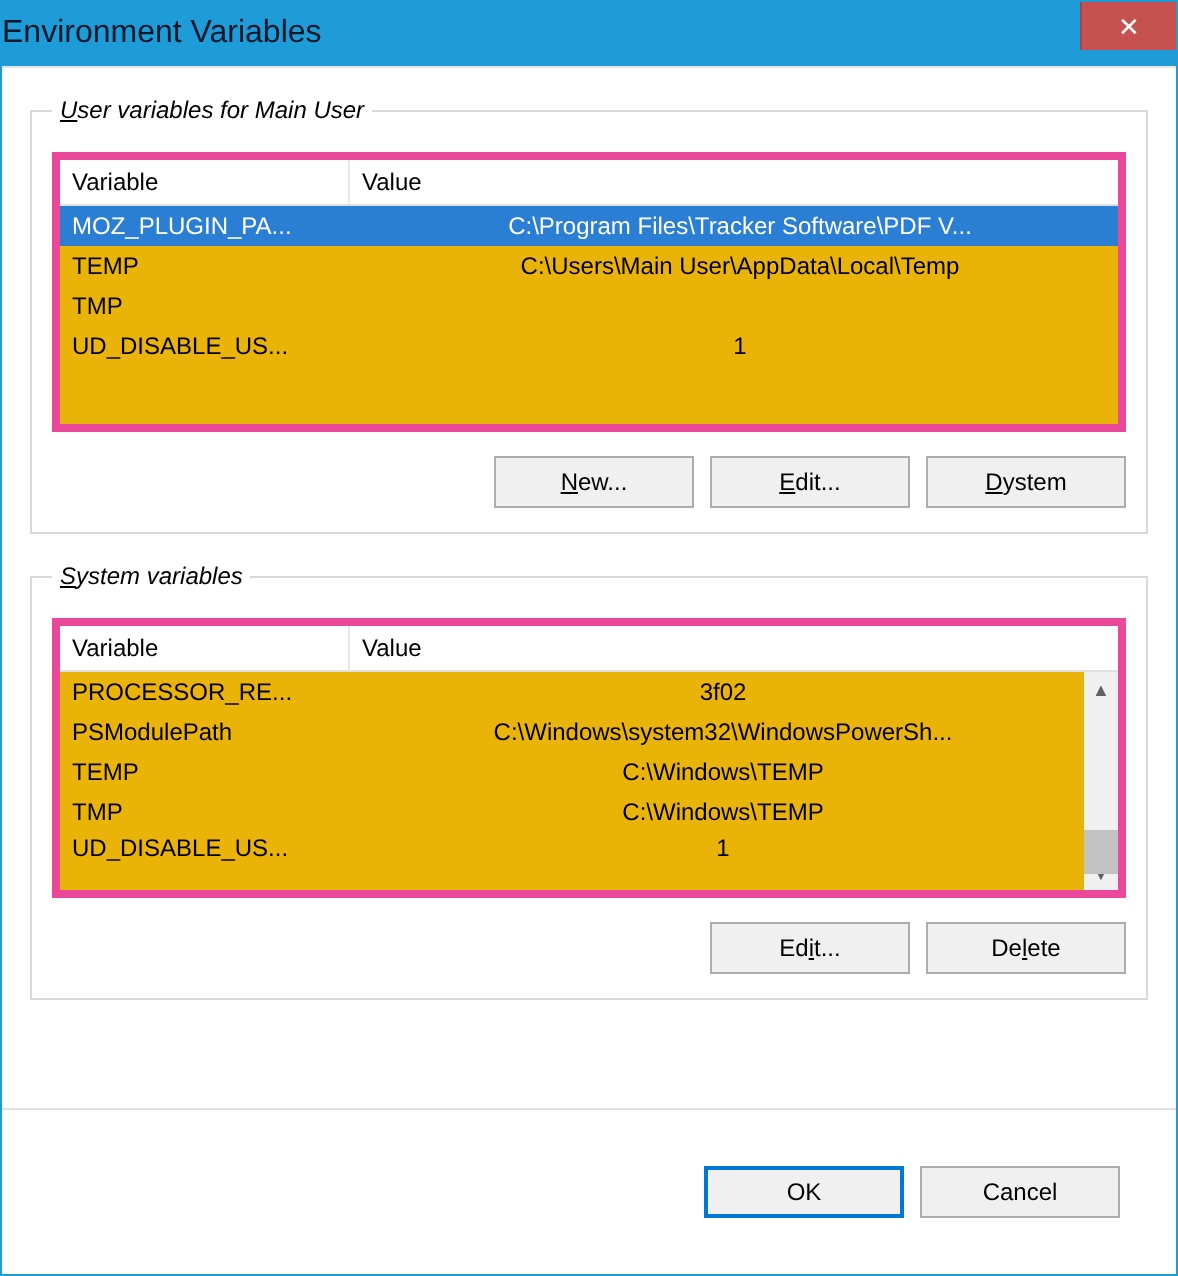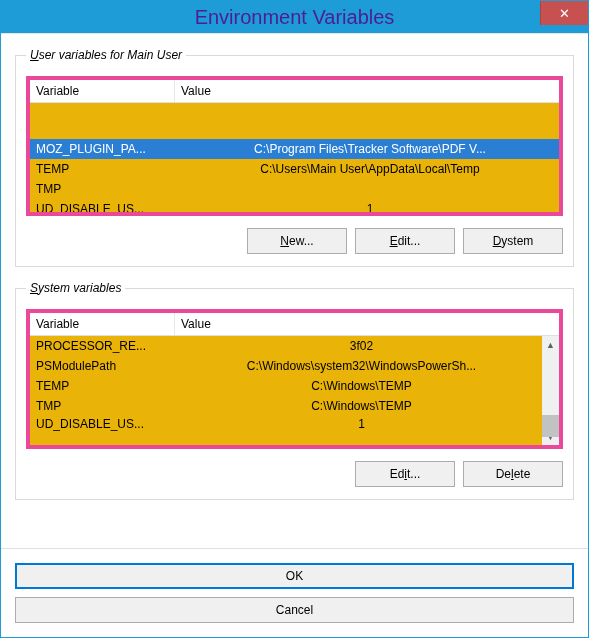--- a/index.html
+++ b/index.html
@@ -11,21 +11,21 @@
     background: #ffffff;
     display: flex; flex-direction: column;
   }
 
   .titlebar {
     height: 32px; background: #1e9cd7;
     display: flex; align-items: center;
     color: #000;
     position: relative;
   }
-  .title { flex: 1; text-align: center; font-size: 20px; color: #4c1d95; }
+  .title { flex: 1; font-size: 16px; color: #0f172a; }
   .close-btn {
     width: 48px; height: 24px;
     background: #c75050; color: #fff;
     display: flex; align-items: center; justify-content: center;
     font-family: Arial, sans-serif; font-size: 13px;
     position: absolute; right: 0; top: 0;
     border-left: 1px solid rgba(0,0,0,0.15);
   }
 
   .client {
@@ -66,21 +66,21 @@
   .lv-col-val { flex: 1; padding-left: 6px; height:100%; display:flex; align-items:center;}
   .lv-col-scroll { width: 17px; }
 
   .lv-rows { position: absolute; top: 23px; bottom: 0; left: 0; right: 0; }
   .lv-rows.with-scroll { right: 17px; }
   .lv-row {
     display: flex; height: 20px; align-items: center;
     font-size: 12px;
     white-space: nowrap; overflow: hidden;
   }
-  .lv-row.selected { background: #2a7fd4; color: #fff; margin-top: 36px; }
+  .lv-row.selected { background: #2a7fd4; color: #fff; }
   .lv-row .c-var { width: 145px; padding-left: 6px; overflow: hidden; text-overflow: ellipsis; }
   .lv-row .c-val { flex: 1; padding-left: 6px; overflow: hidden; text-overflow: clip; text-align: center; }
 
   .scrollbar {
     position: absolute; top: 23px; right: 0; bottom: 0; width: 17px;
     background: #f0f0f0;
     display: flex; flex-direction: column;
   }
   .sb-btn { height: 17px; background: #f0f0f0; display:flex; align-items:center; justify-content:center; color:#606060; font-size:9px; }
   .sb-track { flex: 1; background: #f0f0f0; position: relative; }
@@ -97,24 +97,23 @@
     border: 1px solid #acacac;
     font-family: inherit; font-size: 12px;
     display: inline-flex; align-items: center; justify-content: center;
     padding: 0 12px;
     cursor: default;
   }
   .btn.default { border-color: #0078d7; box-shadow: 0 0 0 1px #0078d7 inset; }
 
   .footer {
     border-top: 1px solid #e0e0e0;
-    padding: 14px;
+    padding: 28px;
     display: flex; justify-content: flex-end; gap: 8px;
     background: #fff;
-    flex-direction: column;
   }
 
   .spacer { flex: 1; }
 </style>
 </head>
 <body>
 
 <div class="window">
 
   <div class="titlebar">

